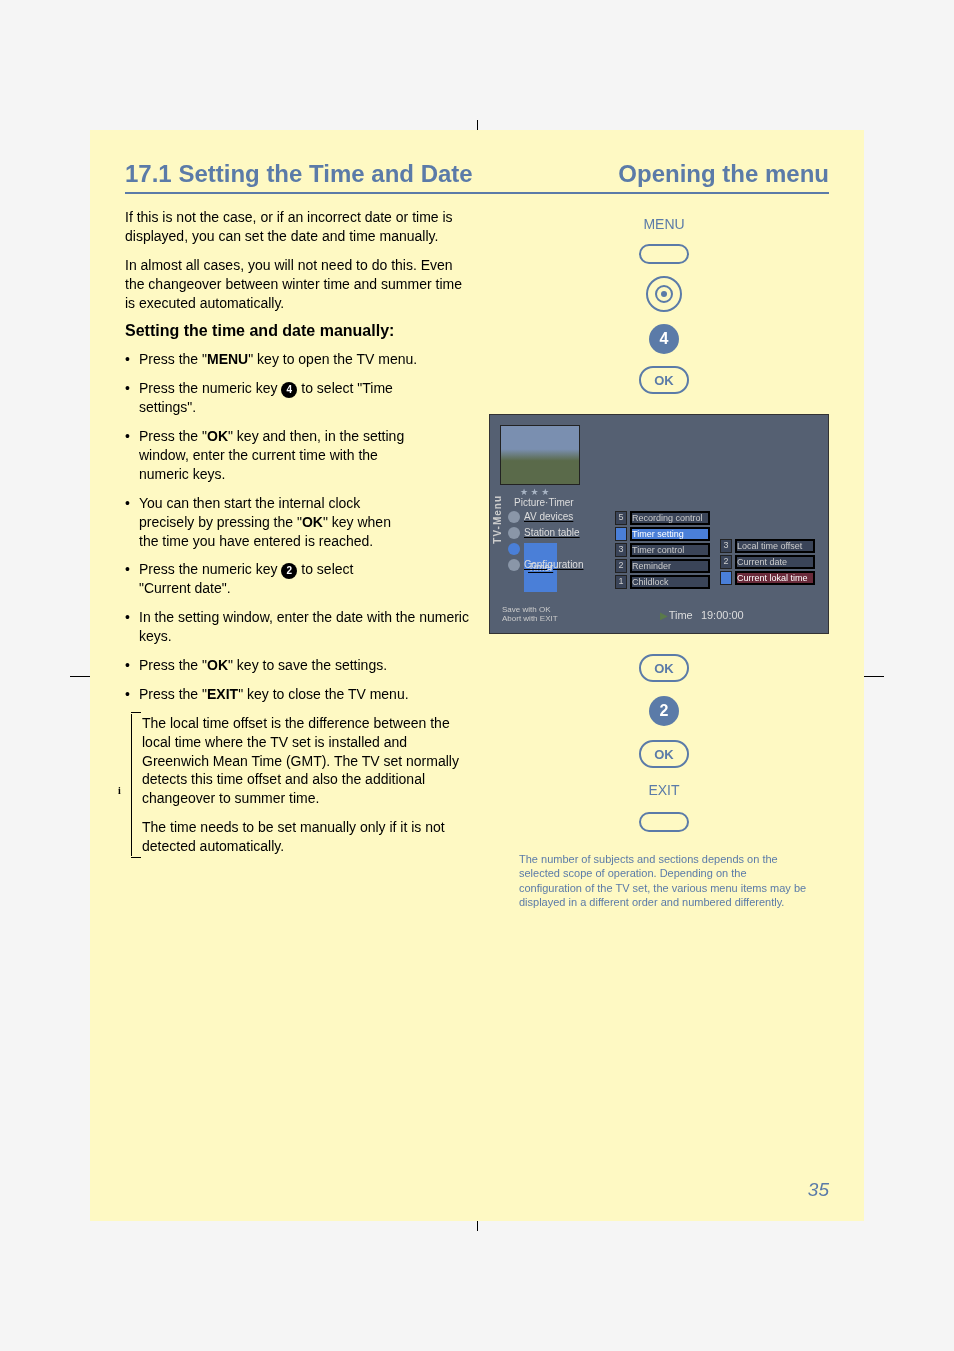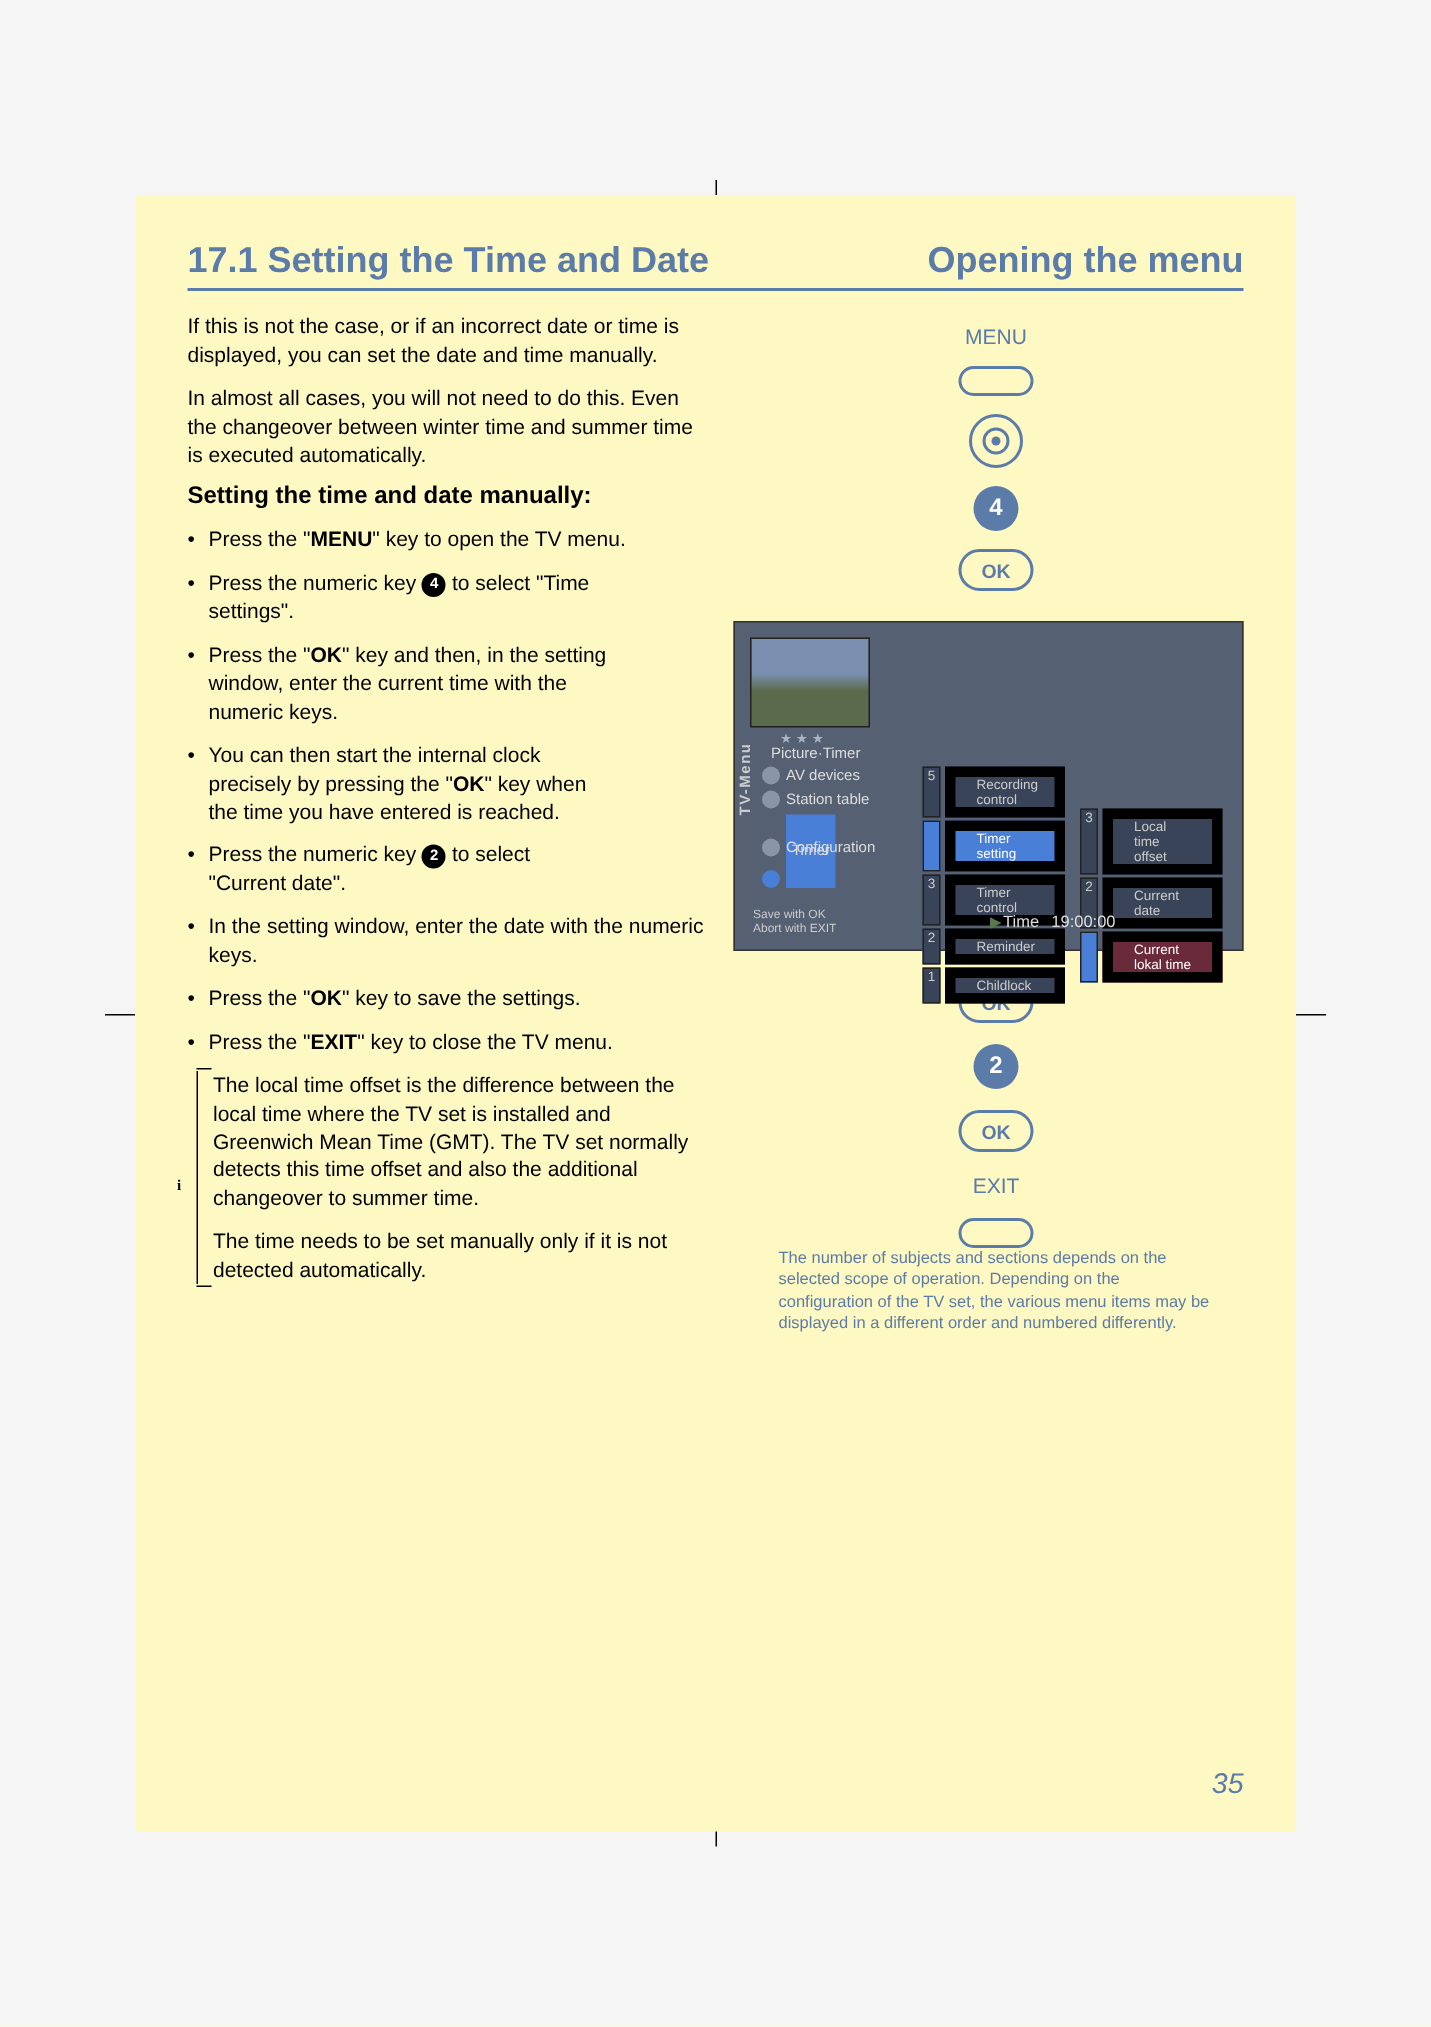--- a/index.html
+++ b/index.html
@@ -227,22 +227,23 @@
       position: absolute;
       left: 24px;
       top: 82px;
       color: #ddd;
       font-size: 10px;
     }
     .tv-item {
       position: absolute;
       left: 18px;
       display: flex;
-      align-items: flex-end;
+      align-items: flex-start;
       gap: 4px;
+      text-decoration: underline;
     }
     .tv-dot {
       width: 12px; height: 12px;
       background: #8a96a8;
       border-radius: 50%;
     }
     .tv-dot.blue { background: #4a7fd8; }
     .tv-item-label {
       color: #ddd;
       font-size: 10px;
@@ -260,22 +261,22 @@
       margin-bottom: 2px;
     }
     .tv-col2-num {
       background: #3a4458;
       width: 12px;
       text-align: center;
       border: 1px solid #222;
     }
     .tv-col2-label {
       background: #3a4458;
-      padding: 0 14px;
-      border: 7px solid #000000;
+      padding: 0 0;
+      border: 2px solid #000000;
       width: 80px;
     }
     .tv-col2-item.selected .tv-col2-label,
     .tv-col2-item.selected .tv-col2-num {
       background: #4a7fd8;
       color: #fff;
     }
     .tv-col3 {
       position: absolute;
       left: 230px;
@@ -314,20 +315,21 @@
       gap: 14px;
     }
     .exit-label {
       font-size: 14px;
       color: #5b7ba8;
     }
     .footnote {
       font-size: 11px;
       color: #5b7ba8;
       line-height: 1.3;
+      margin-top: 20px;
       width: 290px;
     }
     .info-box {
       border-left: 1px solid #000;
       padding-left: 10px;
       margin-left: 6px;
       position: relative;
     }
     .info-box-marker {
       position: absolute;

